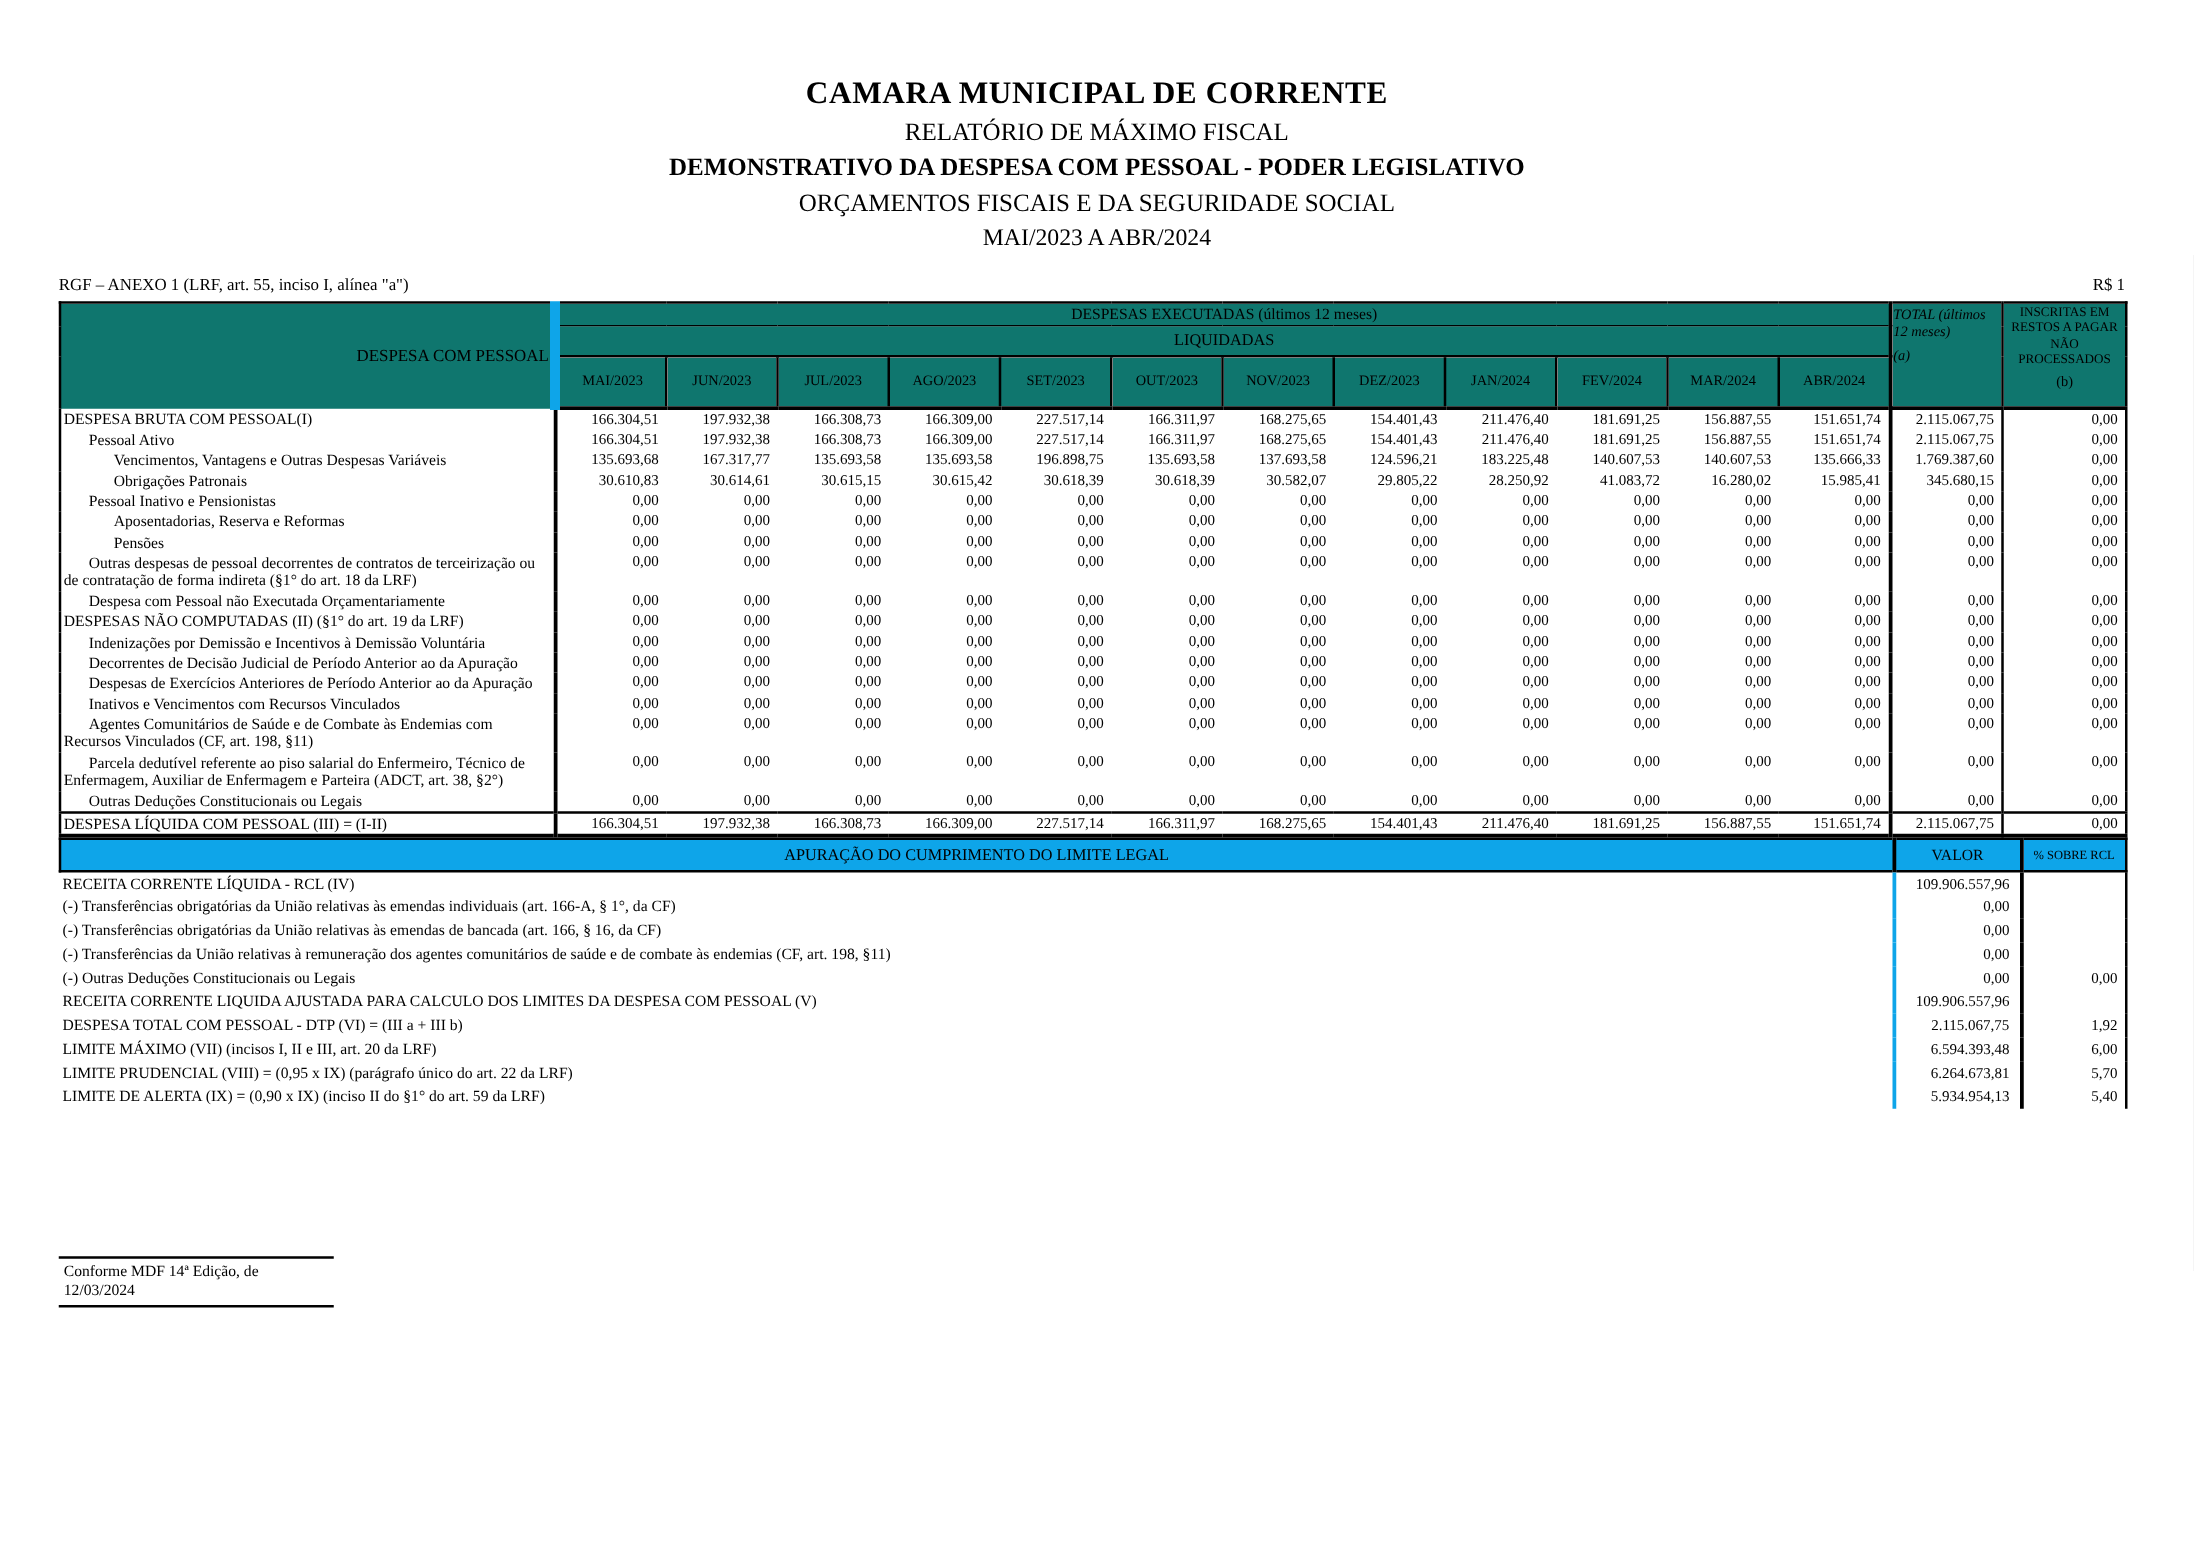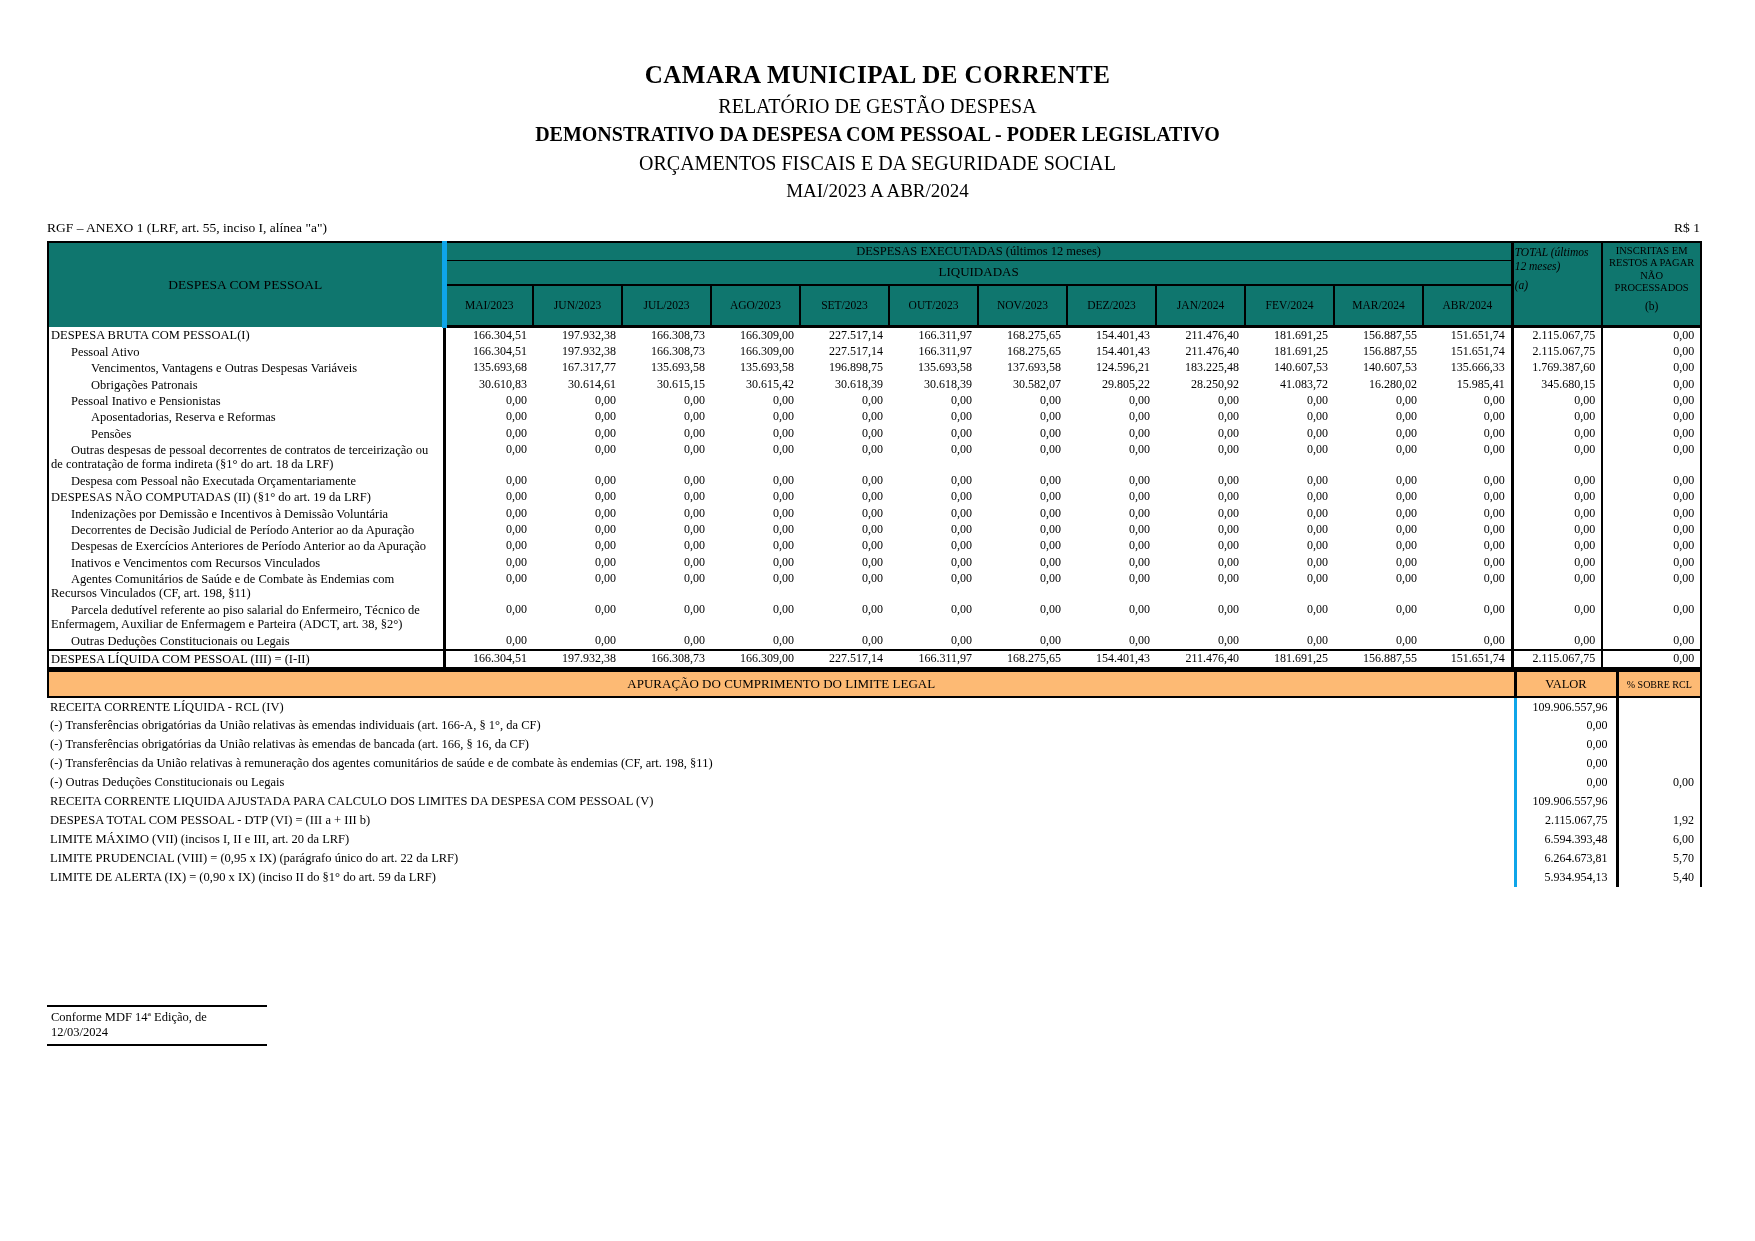--- a/index.html
+++ b/index.html
@@ -18,62 +18,62 @@
 
   .anexo-row { display:flex; justify-content:space-between; align-items:flex-end;
     margin:16px 55px 5px 47px; font-size:13.5px; }
 
   table { border-collapse:collapse; table-layout:fixed; margin:0 0 0 47px; width:1653px; }
   td, th { box-sizing:border-box; font-weight:normal; overflow:hidden; }
 
   .main { border:2px solid #000; border-bottom:3px solid #000; }
 
   .main thead th { background:#0f766e; }
-  th.corner { border-right:5px solid #0ea5e9; font-size:13.5px; text-align:center; vertical-align:middle;margin-top:24px; }
+  th.corner { border-right:8px solid #0ea5e9; font-size:13.5px; text-align:right; vertical-align:middle;margin-top:24px; }
   th.executadas { border-bottom:1px solid #000; font-size:12.5px; height:18px; text-align:center; }
   th.liquidadas { border-bottom:2px solid #000; font-size:13px; height:24px; text-align:center; }
   th.month { border-right:2px solid #000; border-bottom:3px solid #000; font-size:11.5px;
     height:42px; text-align:center; vertical-align:middle; }
   th.month:last-child { border-right:none; }
   th.totalh { border-left:3px solid #000; border-bottom:3px solid #000; font-size:11.5px;
     text-align:left; vertical-align:top; padding-top:2px;font-style:italic; }
   th.restosh { border-left:2px solid #000; border-bottom:3px solid #000; font-size:10.5px;
     text-align:center; vertical-align:top; padding-top:2px; line-height:1.18; }
   .hsub { margin-top:5px; font-size:11.5px; }
   .totalh .hmain { line-height:1.25; }
 
   .main tbody td { font-size:12.5px; padding:1px 2px; height:16px; line-height:1.15; vertical-align:top; }
   .lbl { text-align:left; border-right:3px solid #000; }
   .ind1 { text-indent:20px; }
   .ind2 { text-indent:40px; }
   .val { text-align:right; padding-right:6px !important; font-size:12px !important; white-space:nowrap; }
   .totalcol { border-left:3px solid #000; border-right:2px solid #000; }
   .liquida-row td { border-top:2px solid #000; }
 
-  .apur .band th { background:#fdba74; border:2px solid #000; height:26px;
+  .apur .band th { background:#0ea5e9; border:2px solid #000; height:26px;
     vertical-align:middle; font-size:13px; }
   .apur .band .bandtitle { text-align:center; border-left:2px solid #000; }
   .apur .band .vhead { border-left:3px solid #000; border-right:3px solid #000; font-size:12.5px; text-align:center; }
   .apur .band .phead { border-right:2px solid #000; font-size:10px; text-align:center; }
   .apur tbody td { font-size:12.5px; height:19px; padding:0 2px; vertical-align:middle; white-space:nowrap; }
   .apur tbody .vcol { border-left:3px solid #0ea5e9; border-right:3px solid #000;
     text-align:right; padding-right:8px; font-size:12px; }
   .apur tbody .pcol { border-right:2px solid #000; text-align:right; padding-right:6px; font-size:12px; }
 
   .footnote { margin:118px 0 0 47px; width:212px; border-top:2px solid #000;
     border-bottom:2px solid #000; font-size:12.5px; padding:3px 4px 4px; }
 </style>
 </head>
 <body>
 
 <div class="page">
 
   <div class="titles">
     <div class="t1">CAMARA MUNICIPAL DE CORRENTE</div>
-    <div class="t2">RELATÓRIO DE GESTÃO DESPESA</div>
+    <div class="t2">RELATÓRIO DE MÁXIMO FISCAL</div>
     <div class="t3">DEMONSTRATIVO DA DESPESA COM PESSOAL - PODER LEGISLATIVO</div>
     <div class="t4">ORÇAMENTOS FISCAIS E DA SEGURIDADE SOCIAL</div>
     <div class="t5">MAI/2023 A ABR/2024</div>
   </div>
 
   <div class="anexo-row">
     <span>RGF – ANEXO 1 (LRF, art. 55, inciso I, alínea "a")</span>
     <span>R$ 1</span>
   </div>
 

